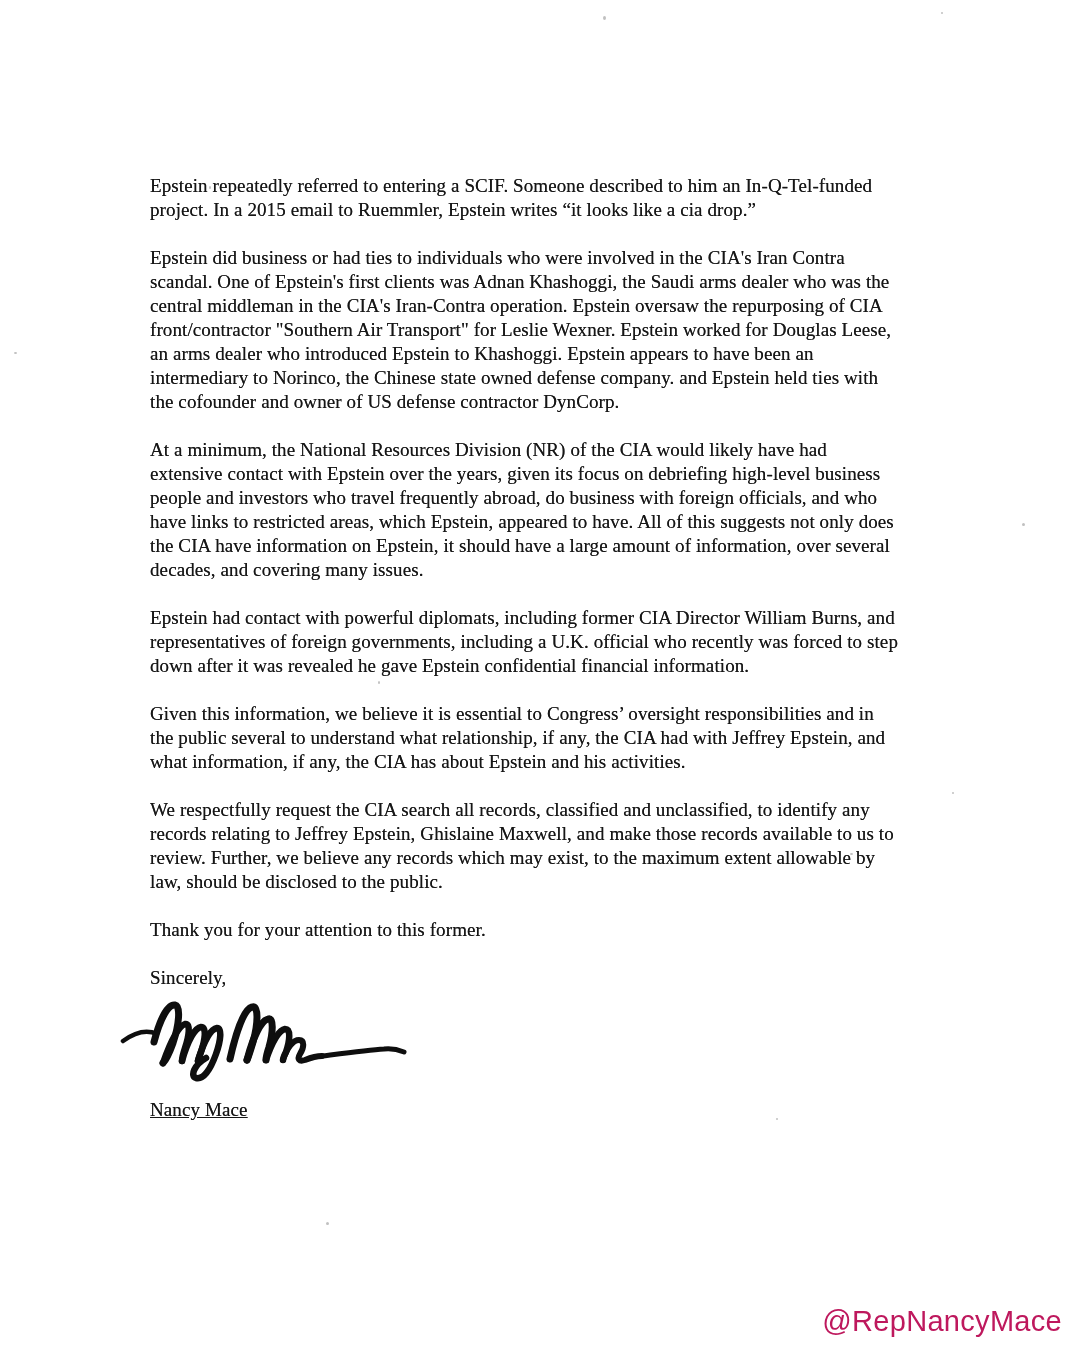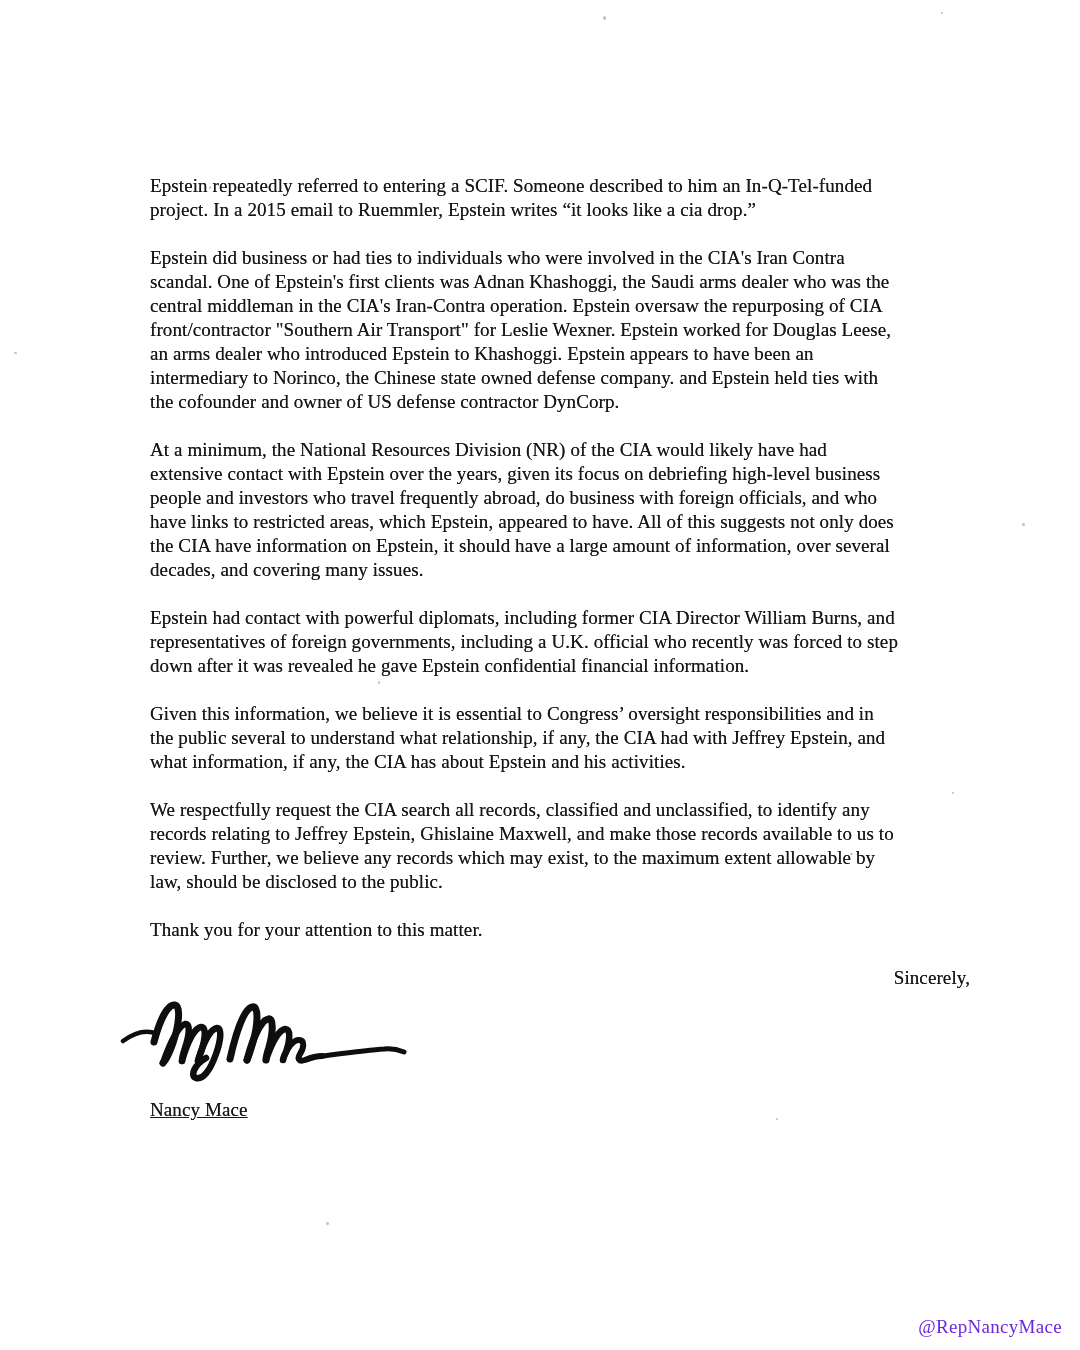--- a/index.html
+++ b/index.html
@@ -18,40 +18,40 @@
     font-size:19px;
     line-height:24px;
     text-shadow:0 0 0.45px rgba(20,20,20,0.75);
     letter-spacing:0.1px;
     margin-top:41px;
   }
   .letter-body p{
     margin:0 0 24px 0;
     white-space:pre-line;
   }
-  .closing{margin:0 0 0 0;white-space:pre-line;text-align:right;}
+  .closing{margin:0 0 0 0;white-space:pre-line;}
   .signature-block{
     position:relative;
     height:84px;
   }
   .signature-svg{
     position:absolute;
     left:-30px;top:-19px;
     width:300px;height:88px;
   }
   .signer-name{margin:0;text-decoration:underline;}
   .signer-title{margin:0;}
   .watermark{
     position:absolute;
     right:18px;bottom:12px;
-    font-family:Liberation Serif, serif;
-    font-size:19px;
+    font-family:Liberation Sans, sans-serif;
+    font-size:29px;
     font-weight:500;
     letter-spacing:0.3px;
-    color:#6d28d9;
+    color:#be185d;
   }
   .speck{
     position:absolute;
     background:rgba(30,30,30,0.28);
     border-radius:50%;
   }
 </style>
 </head>
 <body>
 
@@ -76,21 +76,21 @@
     <p>Epstein had contact with powerful diplomats, including former CIA Director William Burns, and
 representatives of foreign governments, including a U.K. official who recently was forced to step
 down after it was revealed he gave Epstein confidential financial information.</p>
     <p>Given this information, we believe it is essential to Congress’ oversight responsibilities  and in
 the public several to understand what relationship, if any, the CIA had with Jeffrey Epstein, and
 what information, if any, the CIA has about Epstein and his activities.</p>
     <p>We respectfully request the CIA search all records, classified and unclassified, to identify any
 records relating to Jeffrey Epstein, Ghislaine Maxwell, and make those records available to us to
 review. Further, we believe any records which may exist, to the maximum extent allowable by
 law, should be disclosed to the public.</p>
-    <p>Thank you for your attention to this matter.</p>
+    <p>Thank you for your attention to this former.</p>
 
     <p class="closing">Sincerely,</p>
 
     <div class="signature-block">
       <svg class="signature-svg" viewBox="0 0 300 88" fill="none" stroke="#0e0e0e" stroke-linecap="round" stroke-linejoin="round">
         <path stroke-width="4.5" d="M3,46 C 14,38 26,34 37,39"></path>
         <path stroke-width="7" d="M34,47 C 40,24 48,9 55,10 C 61,11 59,30 53,48 C 49,59 45,66 43,68"></path>
         <path stroke-width="6.5" d="M43,68 C 51,45 59,31 65,29 C 71,28 69,41 65,53 C 63,59 62,64 62,66"></path>
         <path stroke-width="6.5" d="M62,66 C 68,45 75,33 81,32 C 87,32 85,45 81,57 C 79,62 78,65 78,66"></path>
         <path stroke-width="6.5" d="M78,66 C 84,45 91,34 97,33 C 102,33 101,45 96,59 C 91,73 84,85 76,83 C 70,81 74,70 86,63"></path>

